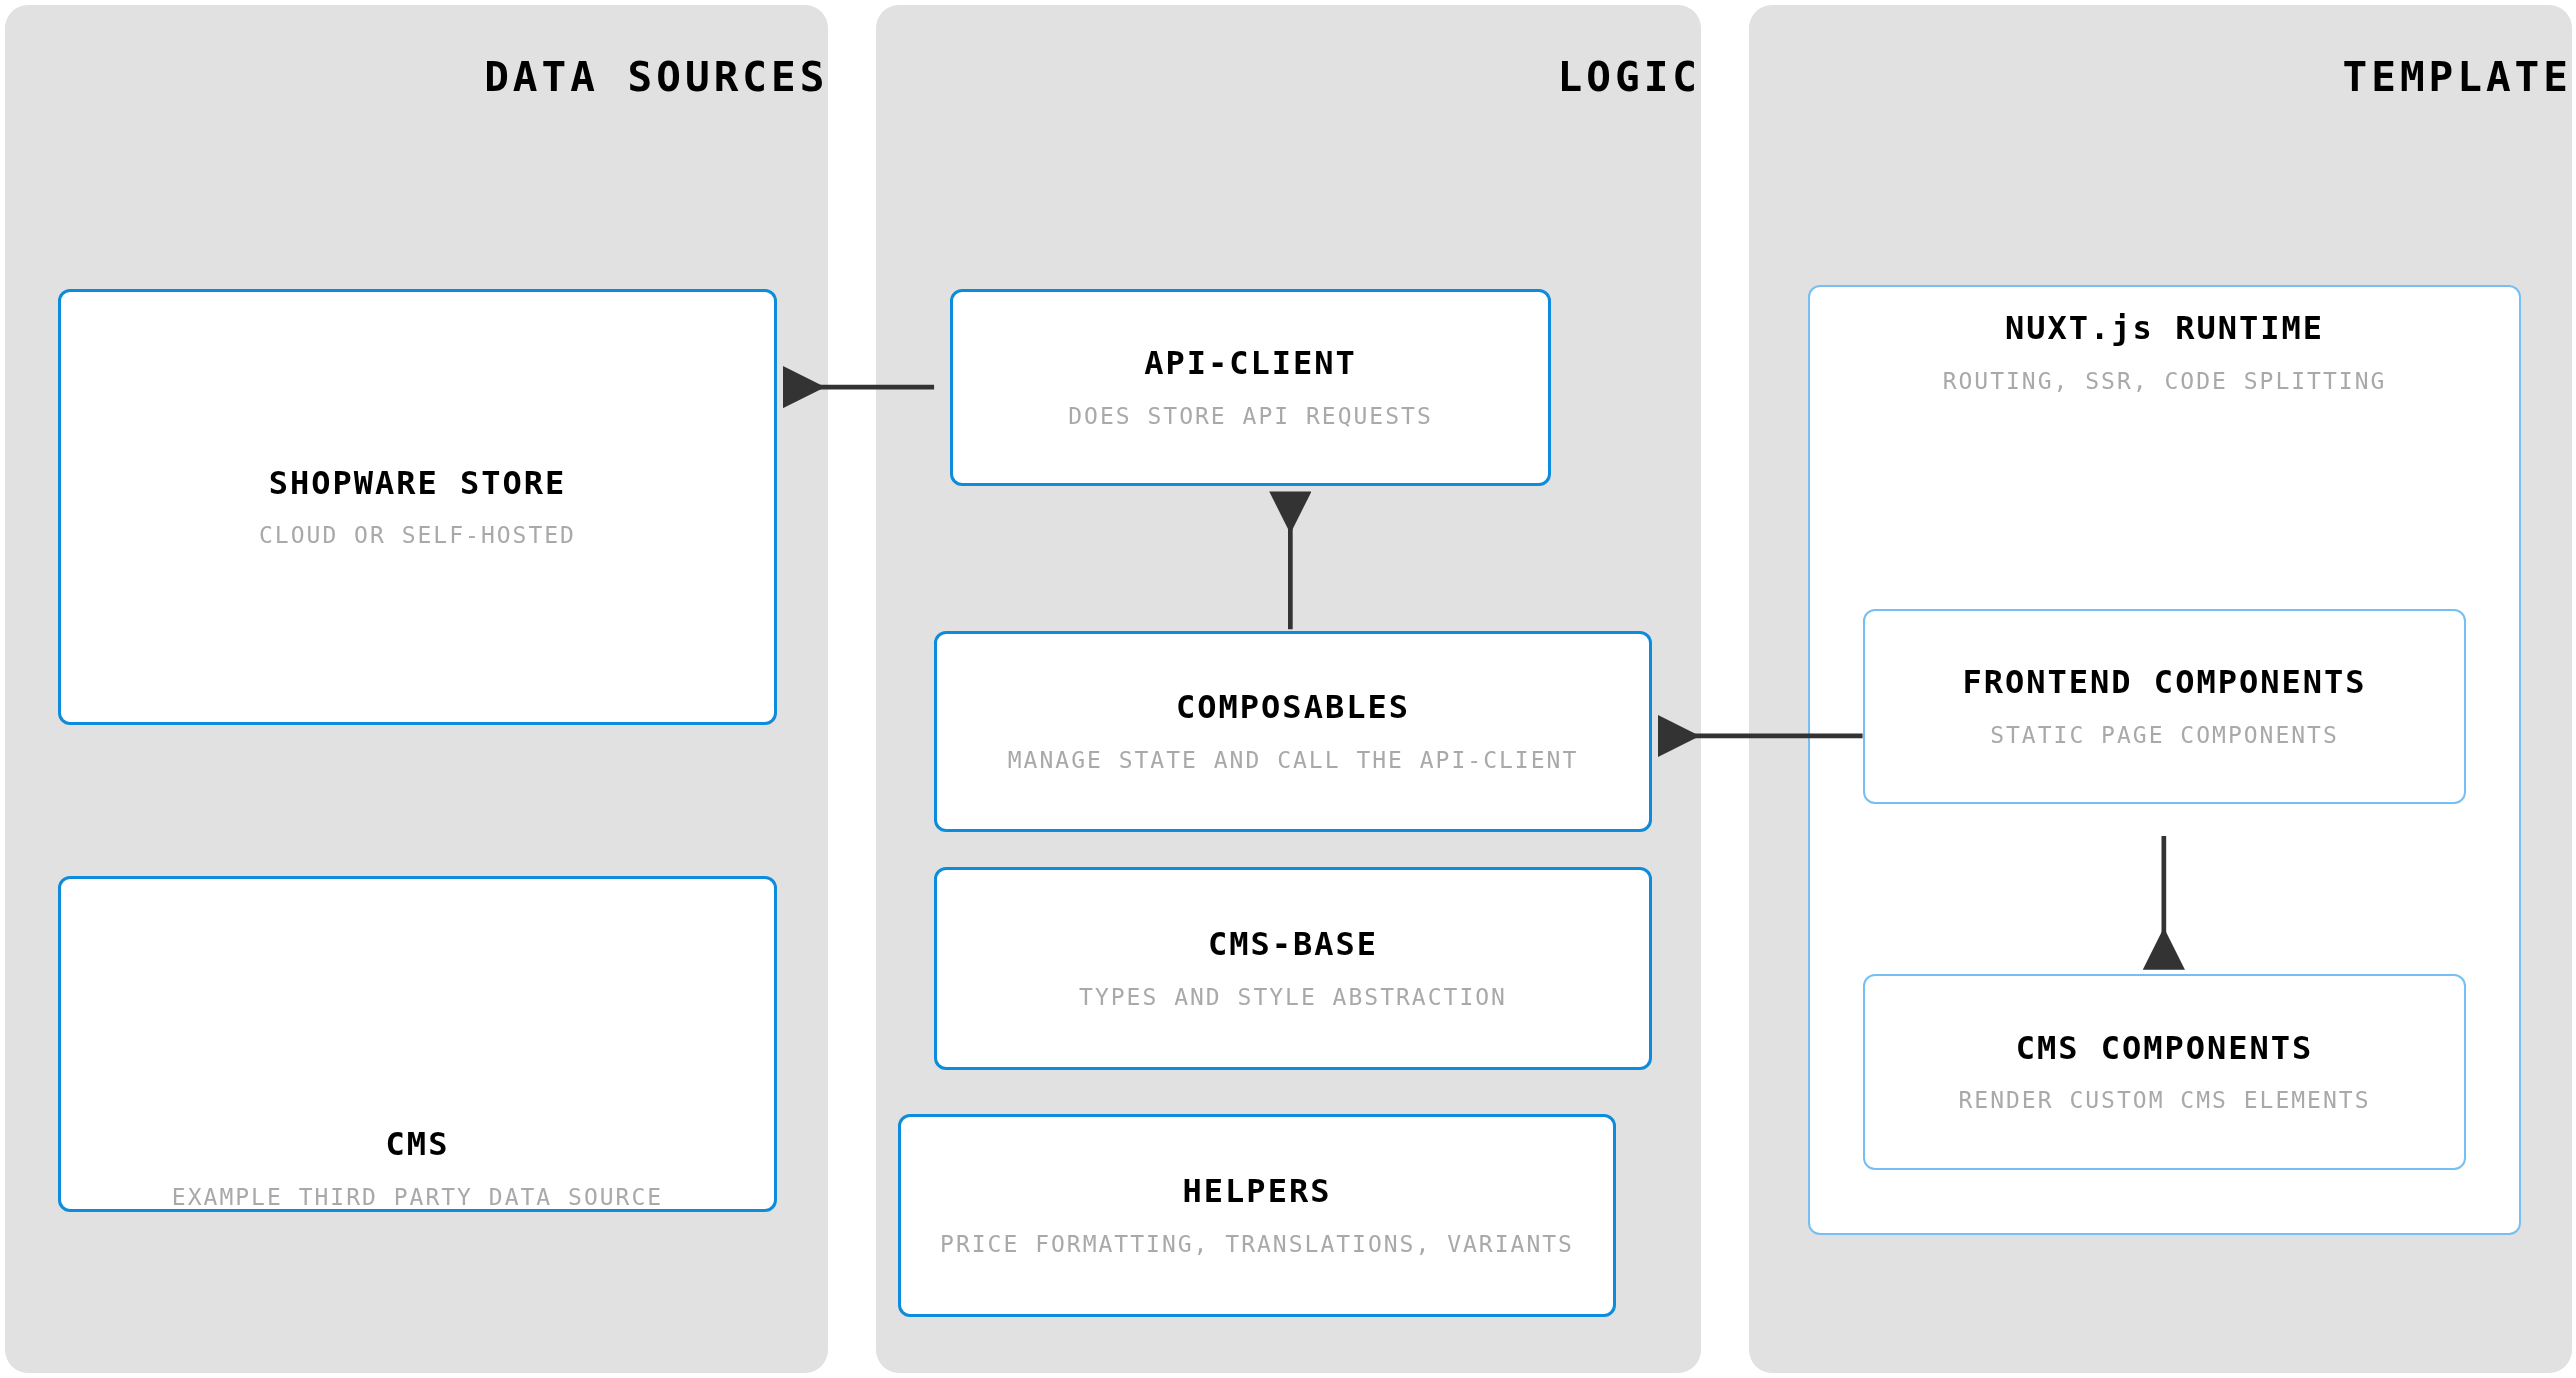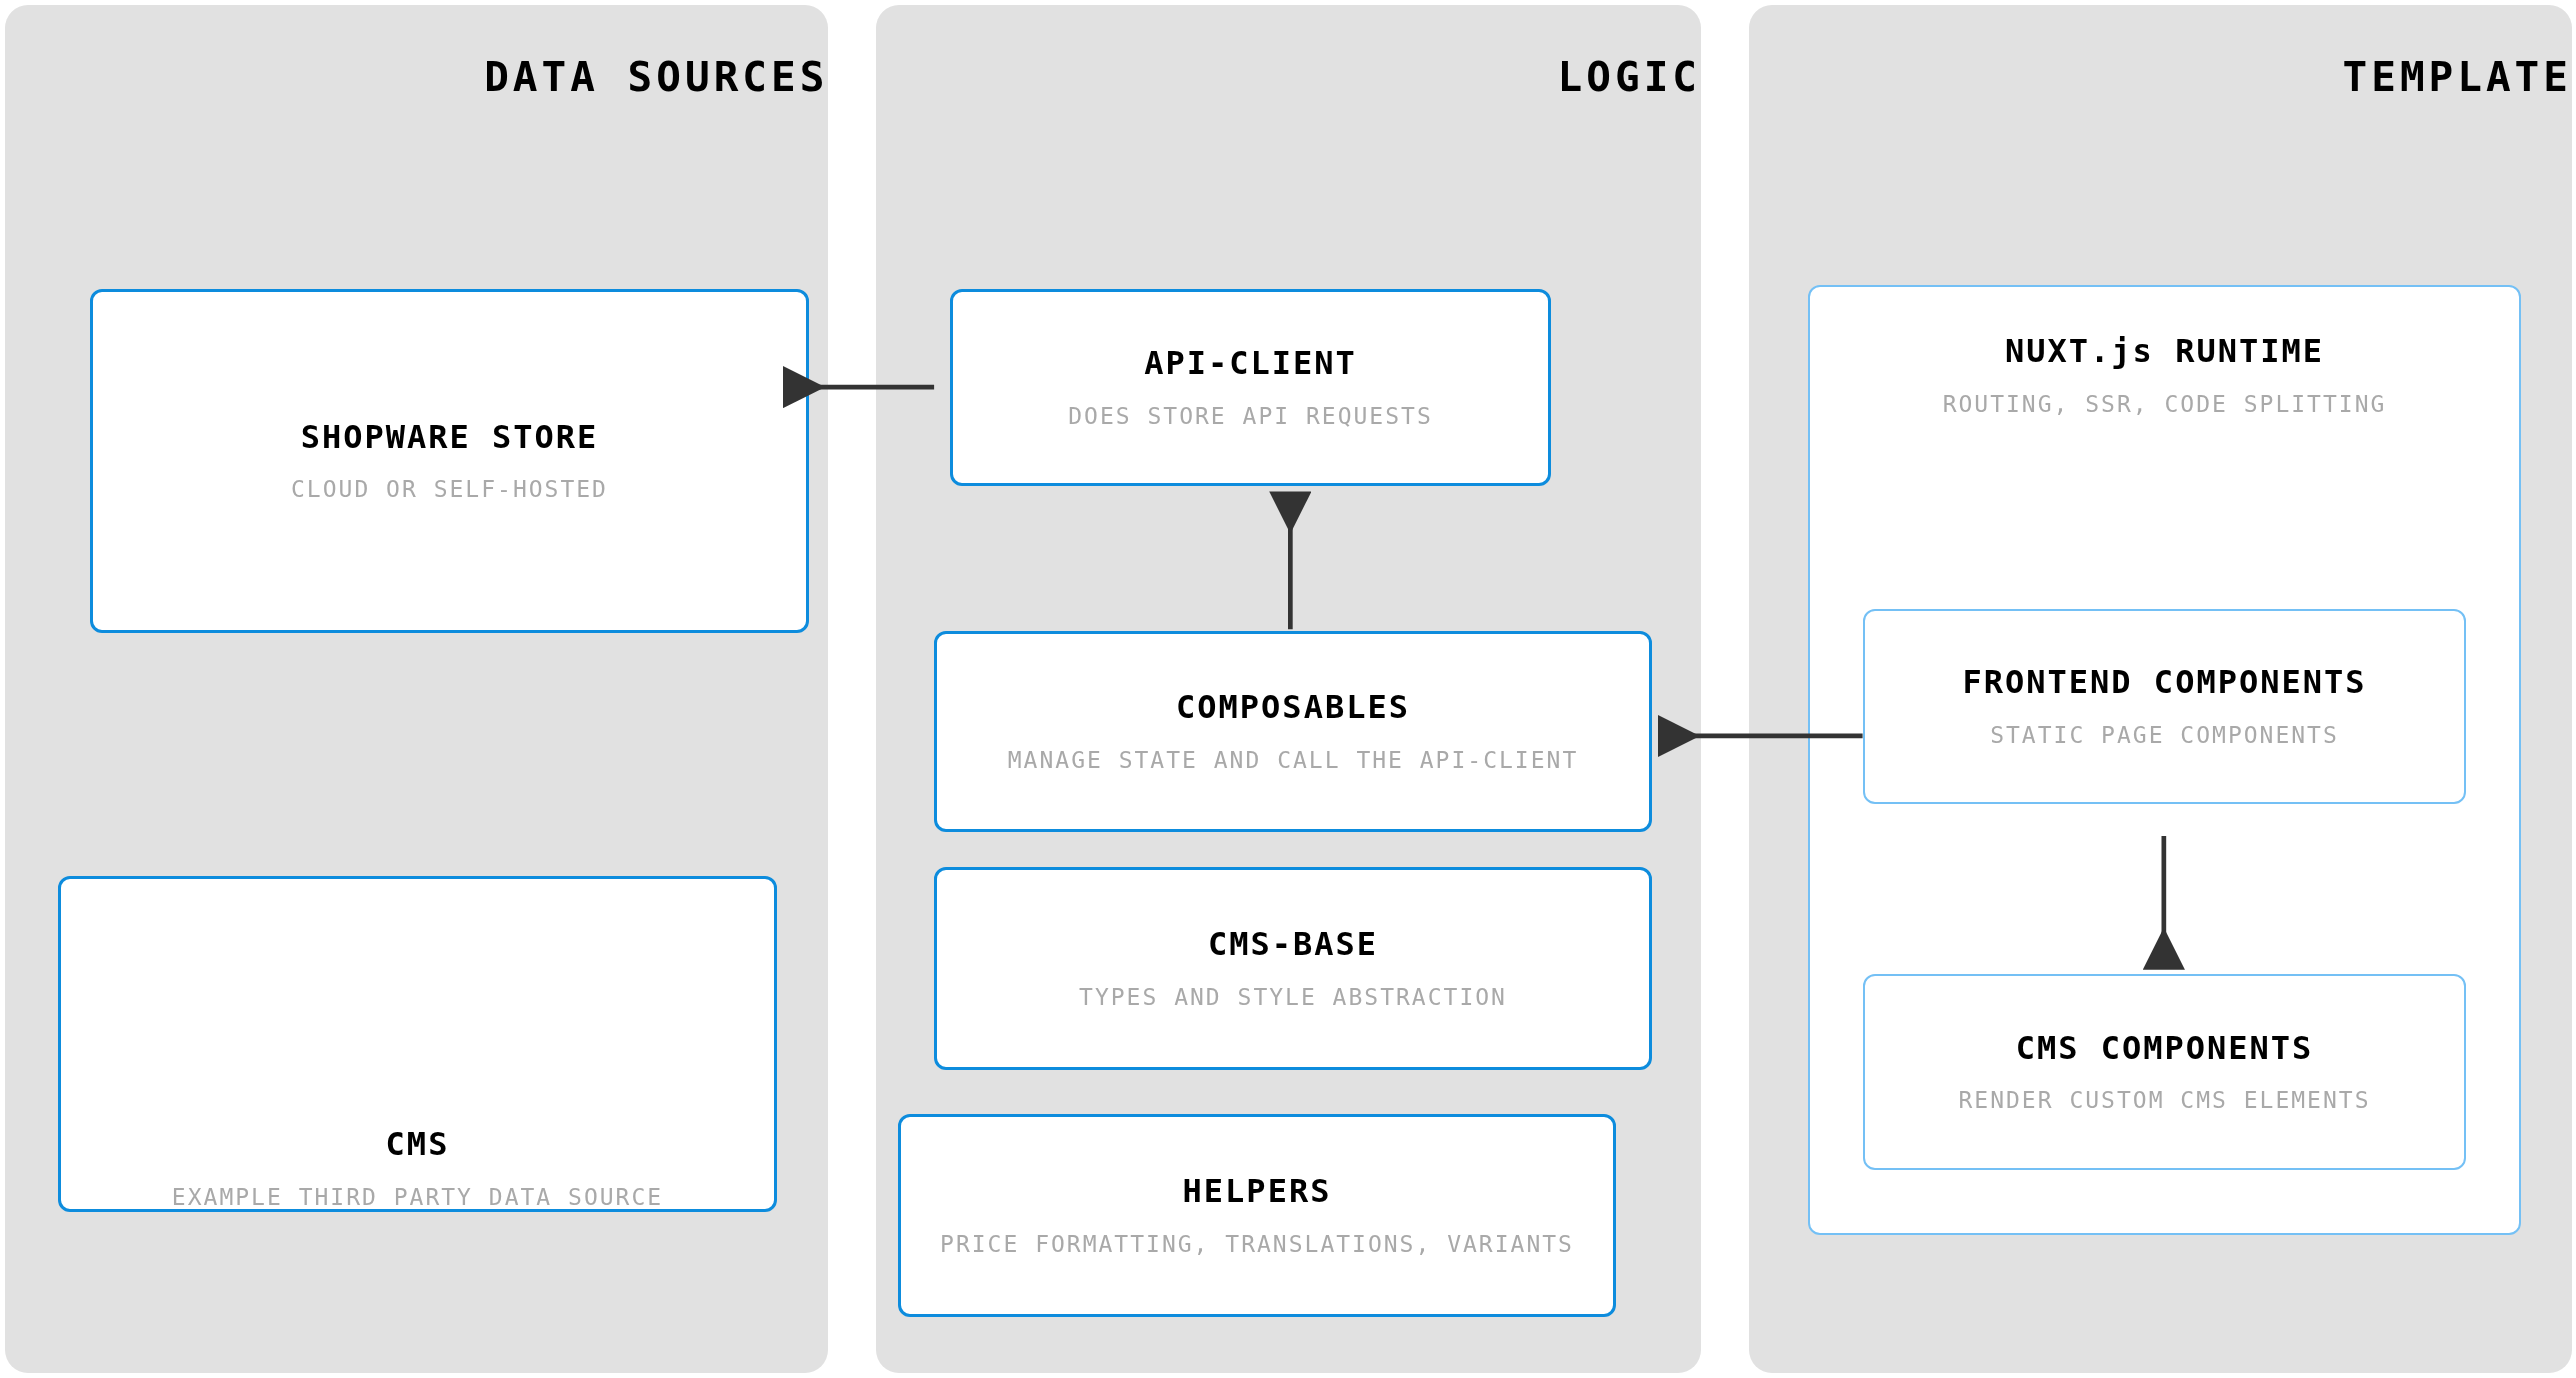--- a/index.html
+++ b/index.html
@@ -74,21 +74,21 @@
     text-align: center;
     line-height: 1.05;
     white-space: nowrap;
   }
 
   
   .node.light { border-color: #74c0f5; }
 
   
   #node-shopware-store {
-    left: 58px;  top: 289px;  width: 719px; height: 344px; margin-left: 32px;
+    left: 58px;  top: 289px;  width: 719px; height: 436px;
   }
   #node-cms {
     left: 58px;  top: 876px; width: 719px; height: 336px; justify-content: flex-end;
   }
 
   
   #node-api-client {
     left: 934px; top: 289px;  width: 601px; height: 197px; margin-left: 16px;
   }
   #node-composables {
@@ -98,21 +98,21 @@
     left: 934px; top: 867px; width: 718px; height: 203px;
   }
   #node-helpers {
     left: 898px; top: 1114px; width: 718px; height: 203px;
   }
 
   
   #node-nuxt-runtime {
     left: 1808px; top: 285px; width: 713px; height: 950px;
     justify-content: flex-start;
-    padding-top: 48px;
+    padding-top: 25px;
     border-width: 2.7px;
   }
 
   #node-frontend-components {
     left: 1863px; top: 609px;  width: 603px; height: 195px;
     border-width: 2.7px;
   }
   #node-cms-components {
     left: 1863px; top: 974px; width: 603px; height: 196px;
     border-width: 2.7px;

